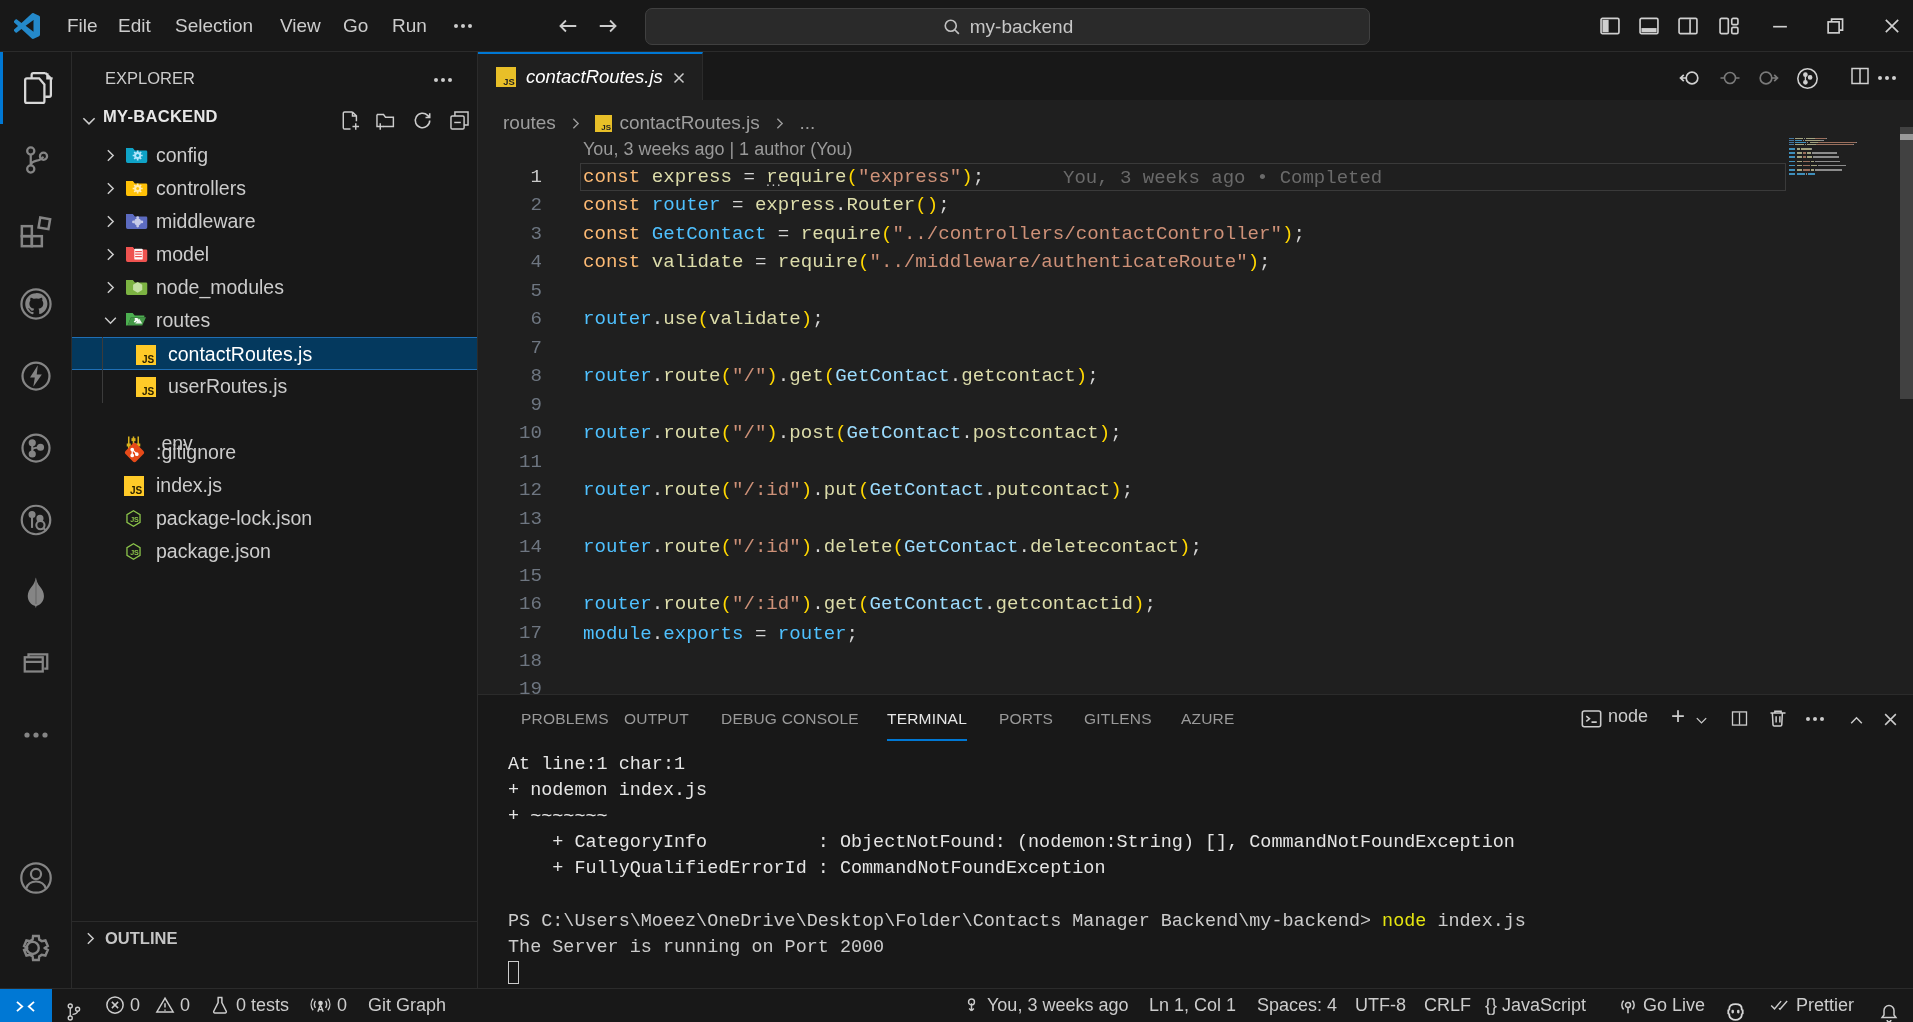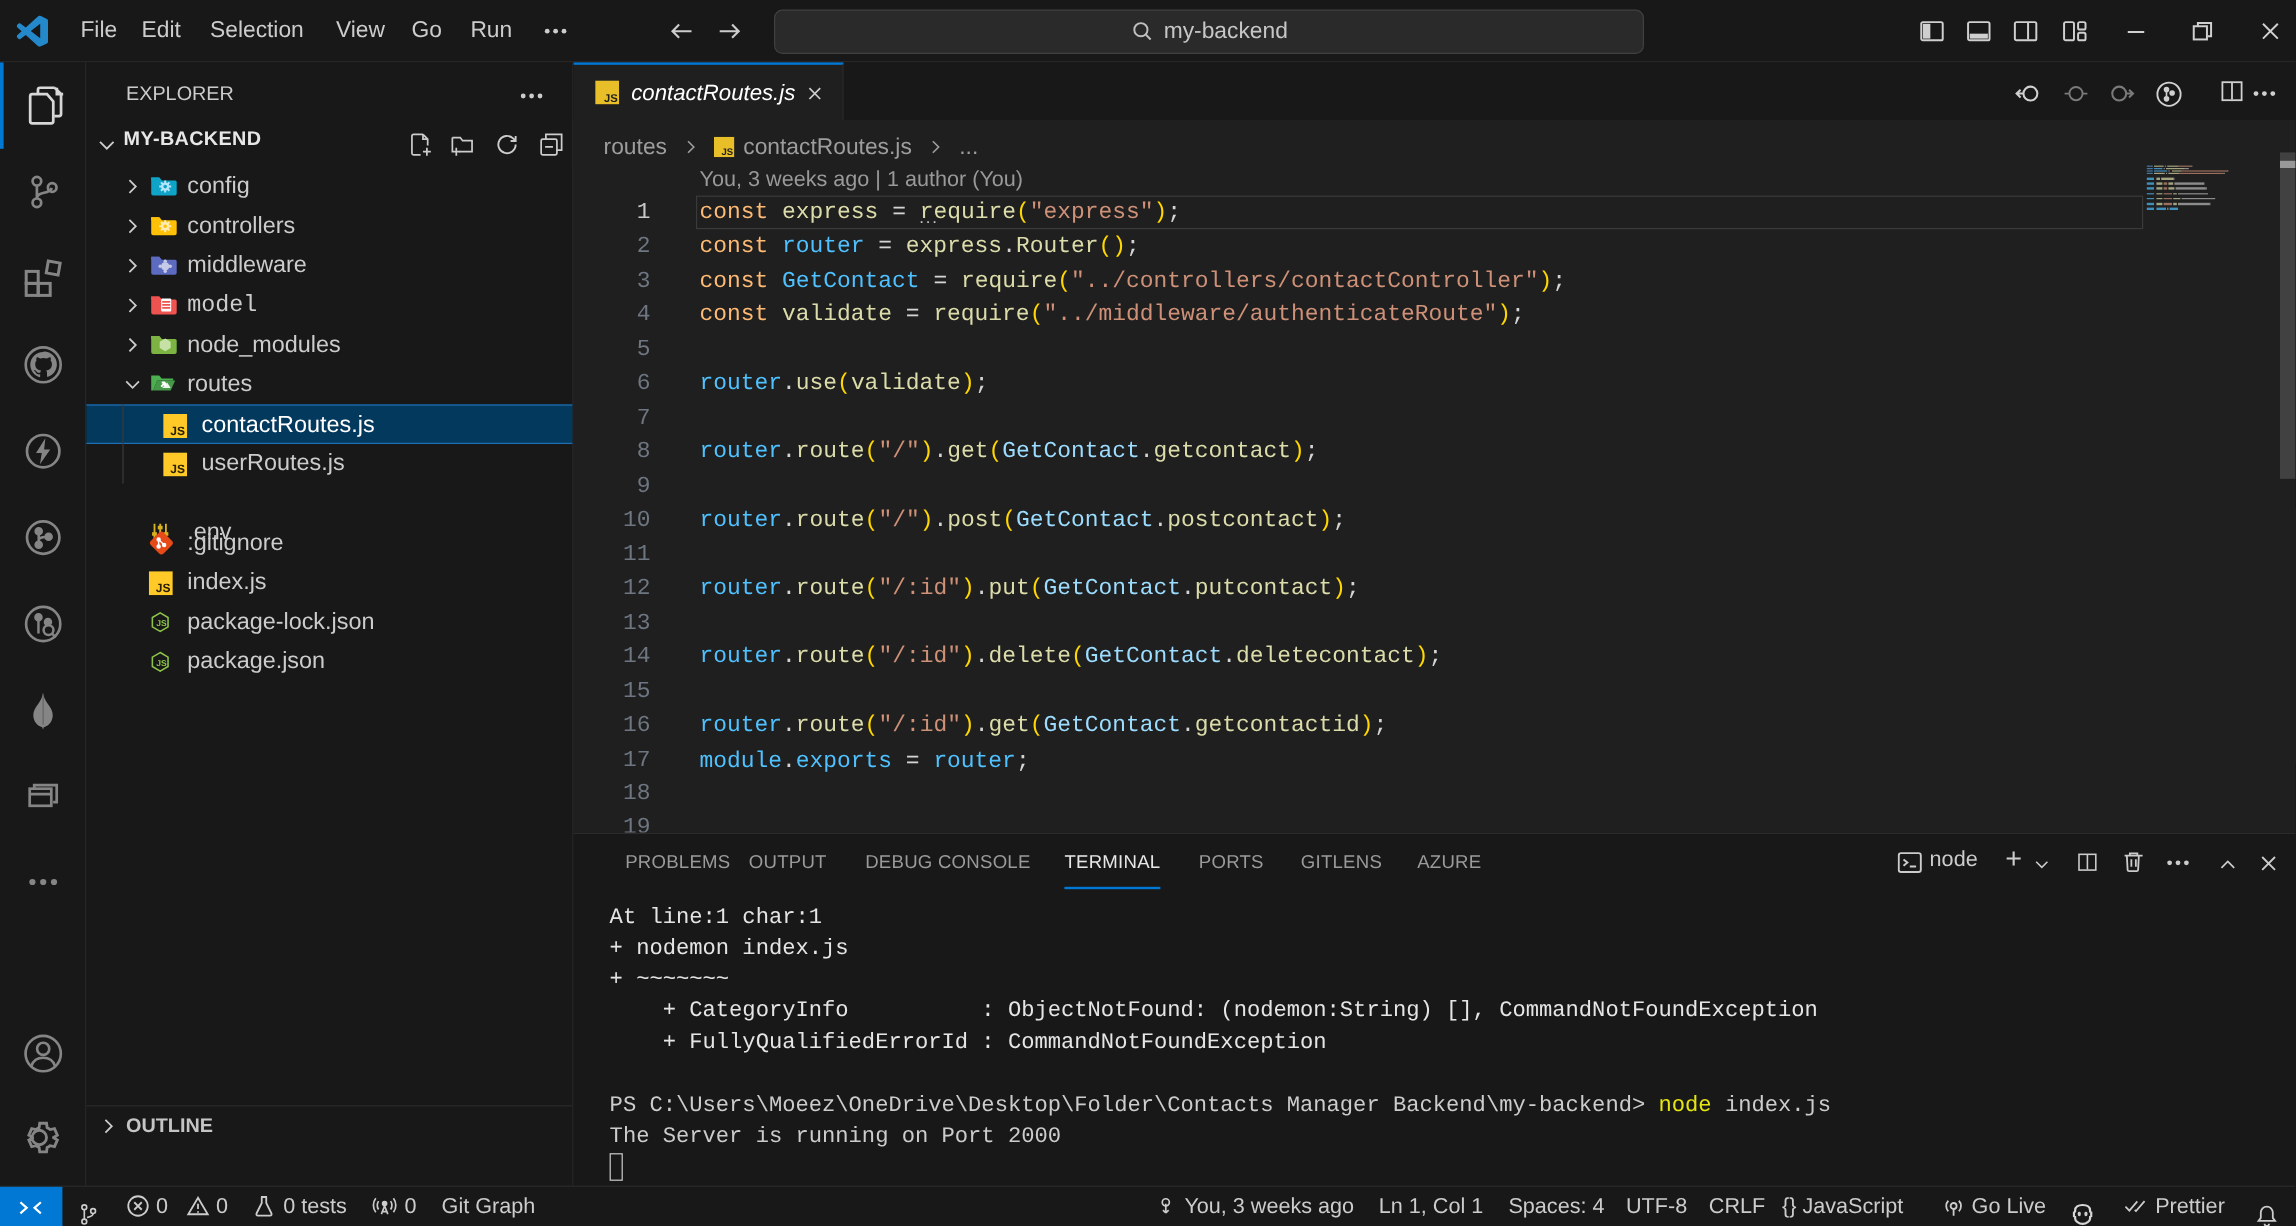--- a/index.html
+++ b/index.html
@@ -282,21 +282,21 @@
             <path d="M2 6h8l2.5 3H2z" fill="#5c6bc0"></path>
             <circle cx="16" cy="15.5" r="4" fill="#c5cae9"></circle>
             <circle cx="16" cy="10.5" r="1.7" fill="#c5cae9"></circle>
             <circle cx="21" cy="15.5" r="1.7" fill="#c5cae9"></circle>
             <circle cx="11" cy="15.5" r="1.7" fill="#c5cae9"></circle>
             <circle cx="16" cy="20.5" r="1.7" fill="#c5cae9"></circle>
           </svg>
         </div>
         <div class="abs" style="left:84px;top:0px;color:#cccccc">middleware</div>
       </div>
-      <div class="treerow" style="top:186px;font-family:Liberation Mono, monospace;">
+      <div class="treerow" style="top:186px;">
         <svg class="abs" style="left:30px;top:8px" width="17" height="17" viewBox="0 0 16 16">
           <path fill="none" stroke="#cccccc" stroke-width="1.4" d="m5.5 3 5 5-5 5"></path>
         </svg>
         <div class="abs" style="left:52px;top:4px;">
           <svg width="24" height="25" viewBox="0 0 28 30">
             <path d="M2 6h8l2.5 3H26a1.5 1.5 0 0 1 1.5 1.5V22a2 2 0 0 1-2 2H4a2 2 0 0 1-2-2z" fill="#ef5350"></path>
             <path d="M2 6h8l2.5 3H2z" fill="#ef5350"></path>
             <rect x="12" y="8" width="10" height="13" rx="1" fill="#ffffff"></rect>
             <path d="M13 11.5h8M13 14.5h8M13 17.5h8" stroke="#ef5350" stroke-width="1.6"></path>
           </svg>
@@ -518,20 +518,21 @@
         <div class="lnum" style="left:0;top:481.52px;">17</div>
         <div class="codeline" style="top:481.52px;"></div>
         <div class="lnum" style="left:0;top:509.99px;">18</div>
         <div class="codeline" style="top:483px;"><span class="vr">module</span><span class="pu">.</span><span class="vr">exports</span><span class="pu"> = </span><span class="vr">router</span><span class="pu">;</span></div>
         <div class="lnum" style="left:0;top:538.46px;">19</div>
         <div class="codeline" style="top:538.46px;"></div>
       </div>
 
     <div class="abs" style="left:288px;top:36px;color:#c8c8c8;font-size:14px;letter-spacing:1.5px;">...</div>
 
+    <div class="abs" style="left:585px;top:26.5px;height:28px;line-height:28px;font-size:19px;color:#6a6a6a;font-family:'Liberation Mono',monospace;">You, 3 weeks ago • Completed</div>
 
     <div id="minimap" class="abs" style="left:1309px;top:0;width:113px;height:609px;">
         <div class="abs" style="left:2px;top:0.5px;width:5.4px;height:1.5px;background:#569cd6;opacity:.7"></div>
         <div class="abs" style="left:8.48px;top:0.5px;width:7.5600000000000005px;height:1.5px;background:#dcdcaa;opacity:.7"></div>
         <div class="abs" style="left:17.12px;top:0.5px;width:1.08px;height:1.5px;background:#bbbbbb;opacity:.7"></div>
         <div class="abs" style="left:19.28px;top:0.5px;width:8.64px;height:1.5px;background:#dcdcaa;opacity:.7"></div>
         <div class="abs" style="left:27.92px;top:0.5px;width:10.8px;height:1.5px;background:#ce9178;opacity:.7"></div>
         <div class="abs" style="left:38.72px;top:0.5px;width:1.08px;height:1.5px;background:#bbbbbb;opacity:.7"></div>
         <div class="abs" style="left:2px;top:2.6px;width:5.4px;height:1.5px;background:#569cd6;opacity:.7"></div>
         <div class="abs" style="left:8.48px;top:2.6px;width:6.48px;height:1.5px;background:#4fc1ff;opacity:.7"></div>

